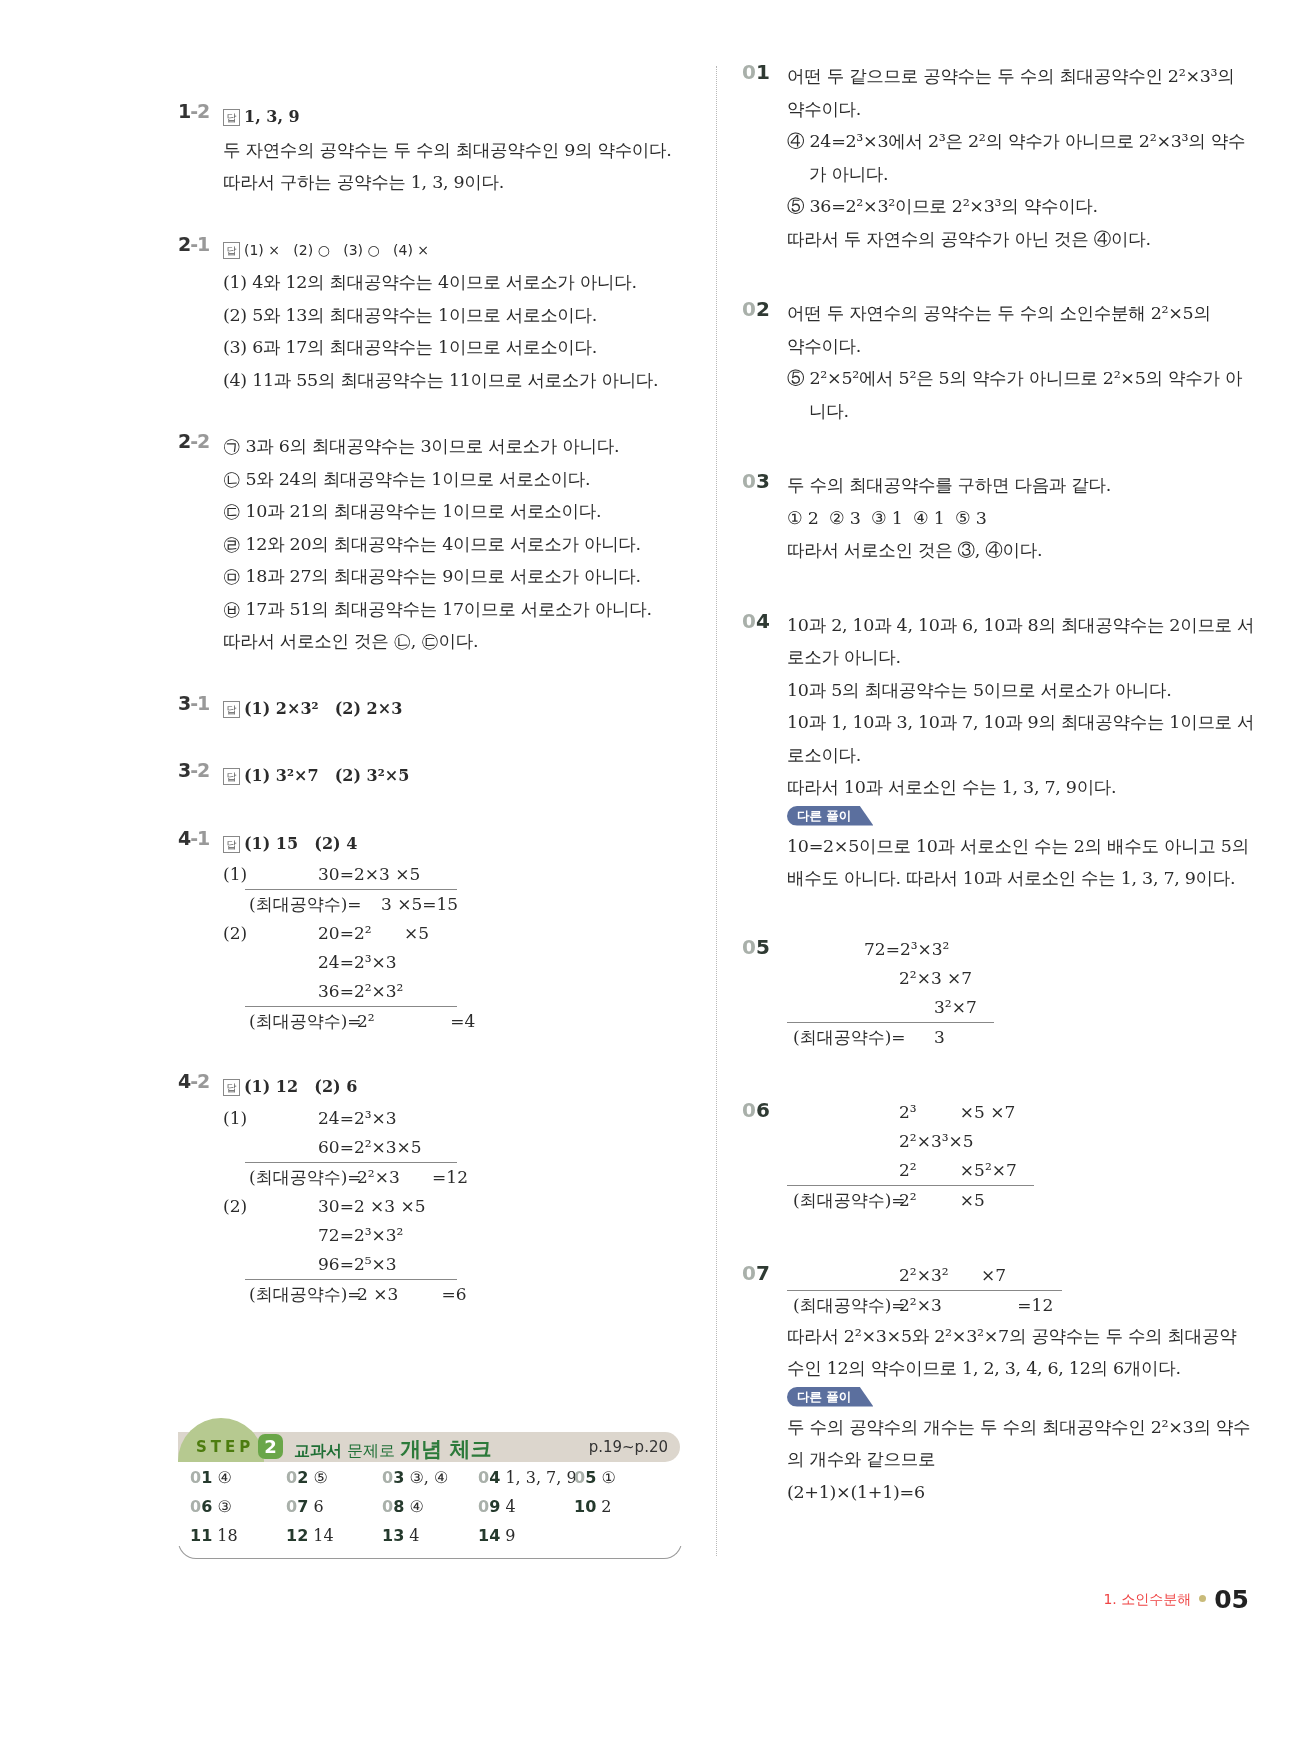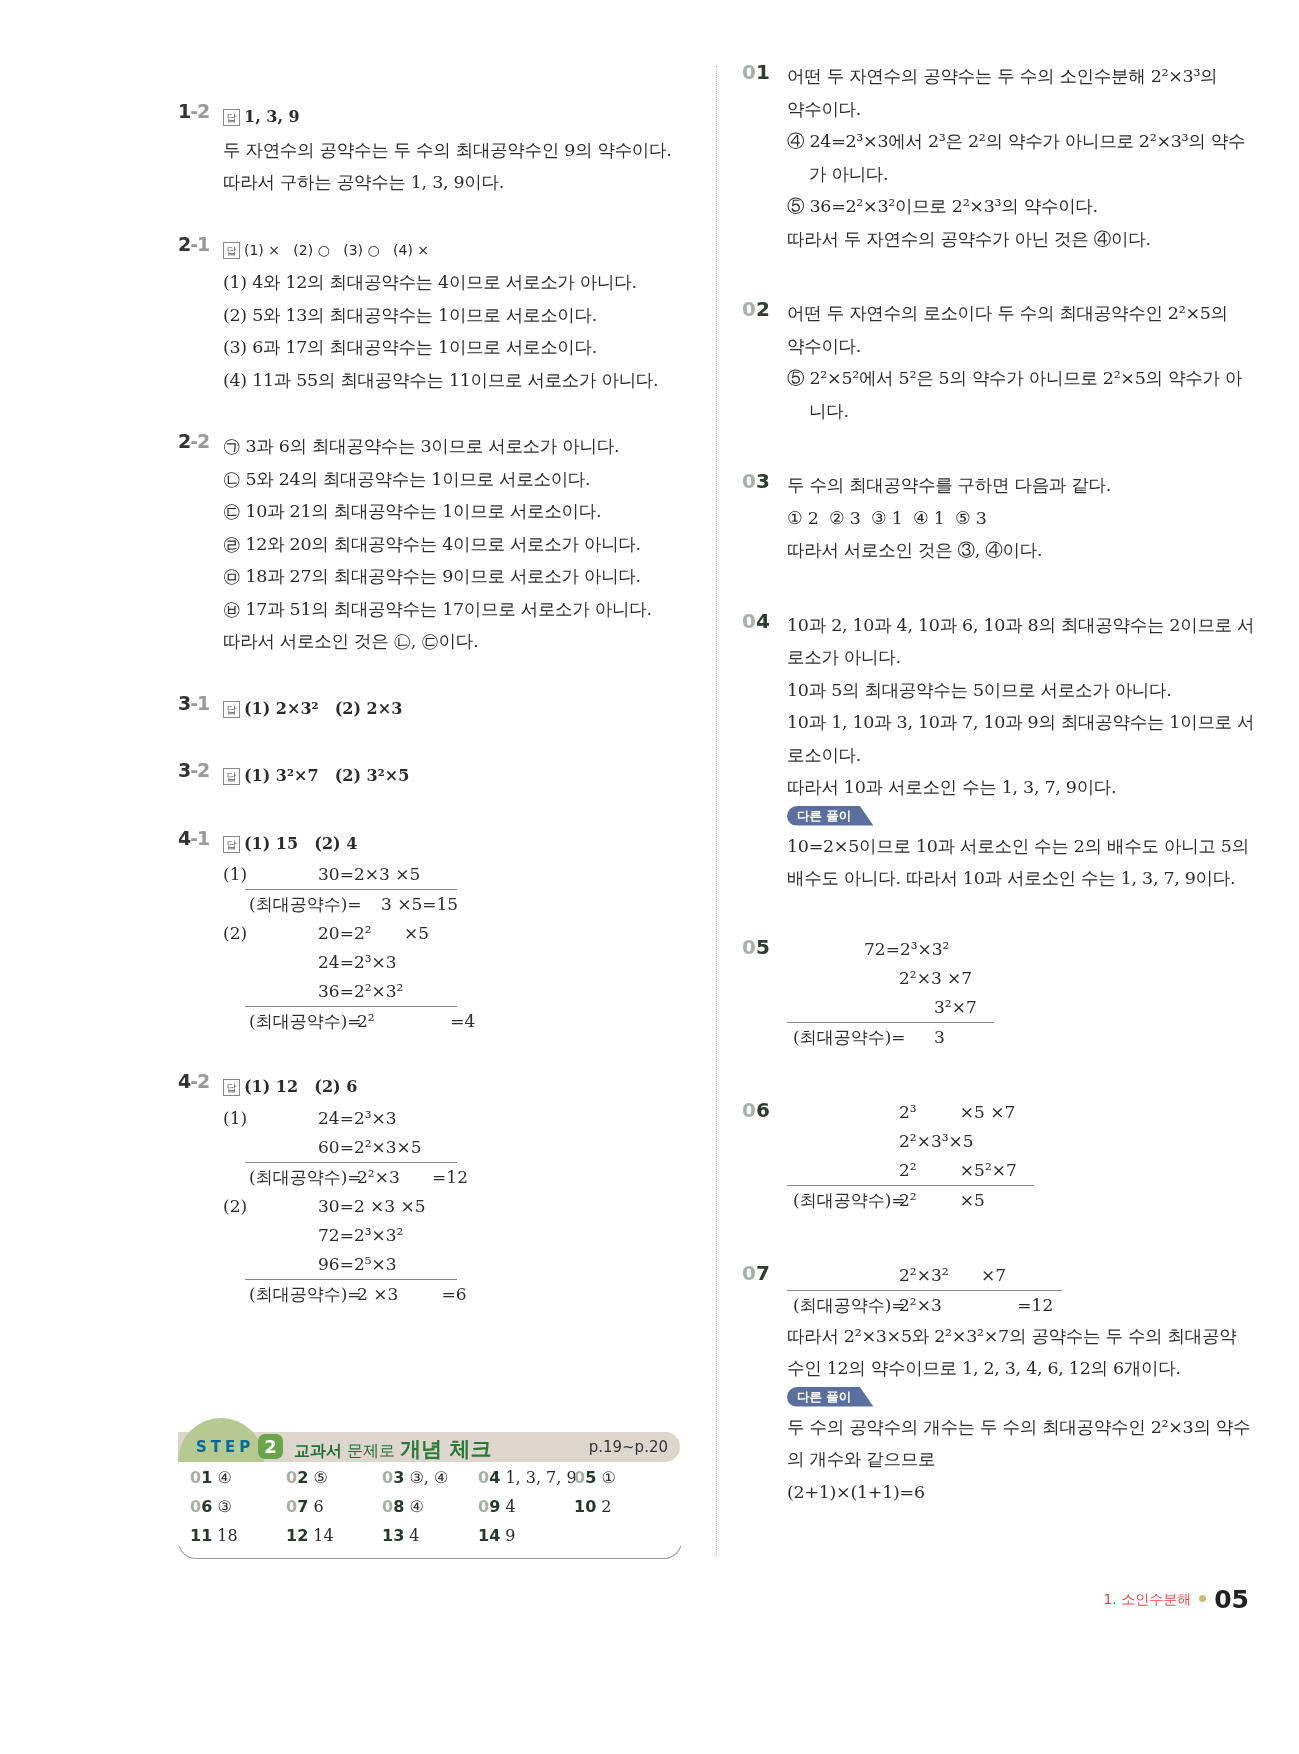--- a/index.html
+++ b/index.html
@@ -24,21 +24,21 @@
   .calc .lbl { position:absolute; left:0; }
   .calc .expr { position:absolute;text-align:center; }
   .calc .hr { border-top:1.3px solid #888; }
   .badge { display:inline-block; background:#5b6f9e; color:#fff; font-family:"DejaVu Sans",sans-serif; font-weight:bold; font-size:12.5px; padding:1px 22px 1px 10px; border-radius:10px 0 0 10px; clip-path:polygon(0 0, 84% 0, 100% 100%, 0 100%); margin:2px 0 4px; line-height:18px; }
   .rnum { position:absolute; left:0; top:0; font-family:"DejaVu Sans",sans-serif; font-weight:bold; font-size:20px; color:#2f3a33; }
   .rnum .z { color:#a9b0aa; }
   
   .step { position:absolute; left:178px; top:1418px; width:502px; height:140px; }
   .step-bar { position:absolute; left:0; top:14px; width:502px; height:30px; background:#dcd6cd; border-radius:0 15px 15px 0; }
   .step-hill { position:absolute; left:0; top:0; width:86px; height:44px; background:#b6c990; border-radius:60px 60px 0 0; }
-  .step-word { position:absolute; left:18px; top:20px; font-family:"DejaVu Sans",sans-serif; font-weight:bold; font-size:15px; color:#0369a1; letter-spacing:4px; }
+  .step-word { position:absolute; left:18px; top:20px; font-family:"DejaVu Sans",sans-serif; font-weight:bold; font-size:15px; color:#4d7c0f; letter-spacing:4px; }
   .step-num { position:absolute; left:80px; top:16px; width:25px; height:25px; border-radius:7px; background:#6aa649; color:#fff; font-family:"DejaVu Sans",sans-serif; font-weight:bold; font-size:18px; text-align:center; line-height:25px; }
   .step-title { position:absolute; left:116px; top:17px; font-family:"DejaVu Sans",sans-serif; font-size:16px; color:#1f6f35; }
   .step-title b { font-weight:bold; }
   .step-title .big { font-size:21px; font-weight:900; color:#2c7a3a; }
   .step-pages { position:absolute; right:12px; top:20px; font-family:"DejaVu Sans",sans-serif; font-size:15px; color:#333; }
   .step-grid { position:absolute; left:12px; top:50px; width:490px; }
   .step-row { height:29px; position:relative; }
   .step-item { position:absolute; top:0; font-size:16px; white-space:nowrap; }
   .step-item .n { font-family:"DejaVu Sans",sans-serif; font-weight:bold; color:#253a2d; }
   .step-item .n .z { color:#a9b0aa; }
@@ -189,32 +189,32 @@
       <div class="step-item" style="left:288px"><span class="n"><span>14</span></span> <span>9</span></div>
     </div>
   </div>
   <div class="step-bottom"></div>
 </div>
 
 <div class="col right">
 
   <div class="prob">
     <div class="rnum"><span class="z">0</span><span>1</span></div>
-    <div class="line">어떤 두 자연수의 공약수는 두 수의 소인수분해 2²×3³의</div>
+    <div class="line">어떤 두 같으므로 공약수는 두 수의 최대공약수인 2²×3³의</div>
     <div class="line">약수이다.</div>
     <div class="line">④ 24=2³×3에서 2³은 2²의 약수가 아니므로 2²×3³의 약수</div>
     <div class="line indent">가 아니다.</div>
     <div class="line">⑤ 36=2²×3²이므로 2²×3³의 약수이다.</div>
     <div class="line">따라서 두 자연수의 공약수가 아닌 것은 ④이다.</div>
   </div>
   <div class="gap-m" style="height:42px"></div>
 
   <div class="prob">
     <div class="rnum"><span class="z">0</span><span>2</span></div>
-    <div class="line">어떤 두 자연수의 로소이다 두 수의 최대공약수인 2²×5의</div>
+    <div class="line">어떤 두 자연수의 공약수는 두 수의 소인수분해 2²×5의</div>
     <div class="line">약수이다.</div>
     <div class="line">⑤ 2²×5²에서 5²은 5의 약수가 아니므로 2²×5의 약수가 아</div>
     <div class="line indent">니다.</div>
   </div>
   <div class="gap-m" style="height:42px"></div>
 
   <div class="prob">
     <div class="rnum"><span class="z">0</span><span>3</span></div>
     <div class="line">두 수의 최대공약수를 구하면 다음과 같다.</div>
     <div class="line" style="white-space:pre">① 2  ② 3  ③ 1  ④ 1  ⑤ 3</div>

